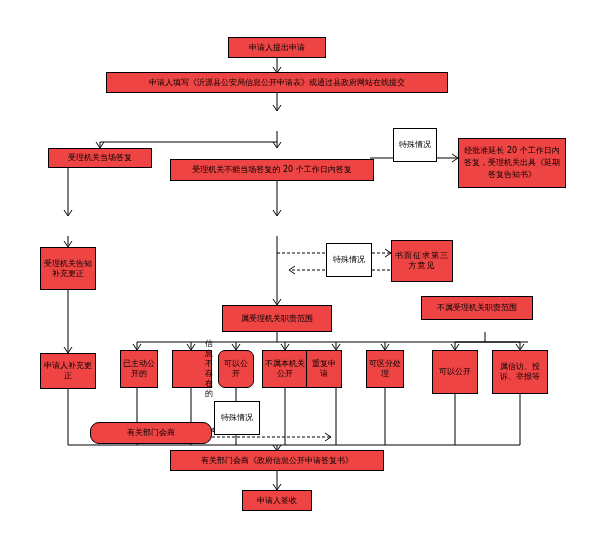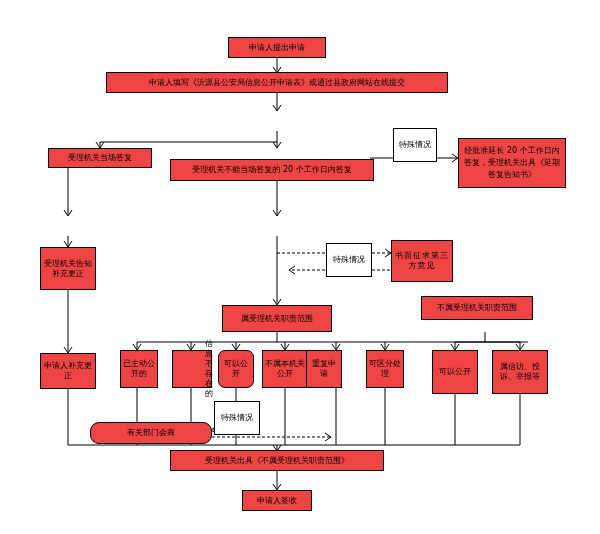--- a/index.html
+++ b/index.html
@@ -244,20 +244,20 @@
 
   <div class="label boxed" style="left:214px; top:401px; width:46px; height:20px; display:flex; align-items:center; justify-content:center;">
     <span>特殊情况</span>
   </div>
 
   <div class="node" style="left:90px; top:422px; width:122px; height:22px;border-radius:9px;">
     <span>有关部门会商</span>
   </div>
 
   <div class="node" style="left:170px; top:450px; width:214px; height:21px;">
-    <span>受理机关出具《不属受理机关职责范围》</span>
+    <span>有关部门会商《政府信息公开申请答复书》</span>
   </div>
 
   <div class="node" style="left:242px; top:490px; width:70px; height:21px;">
     <span>申请人签收</span>
   </div>
 
 </div>
 
 </body></html>

